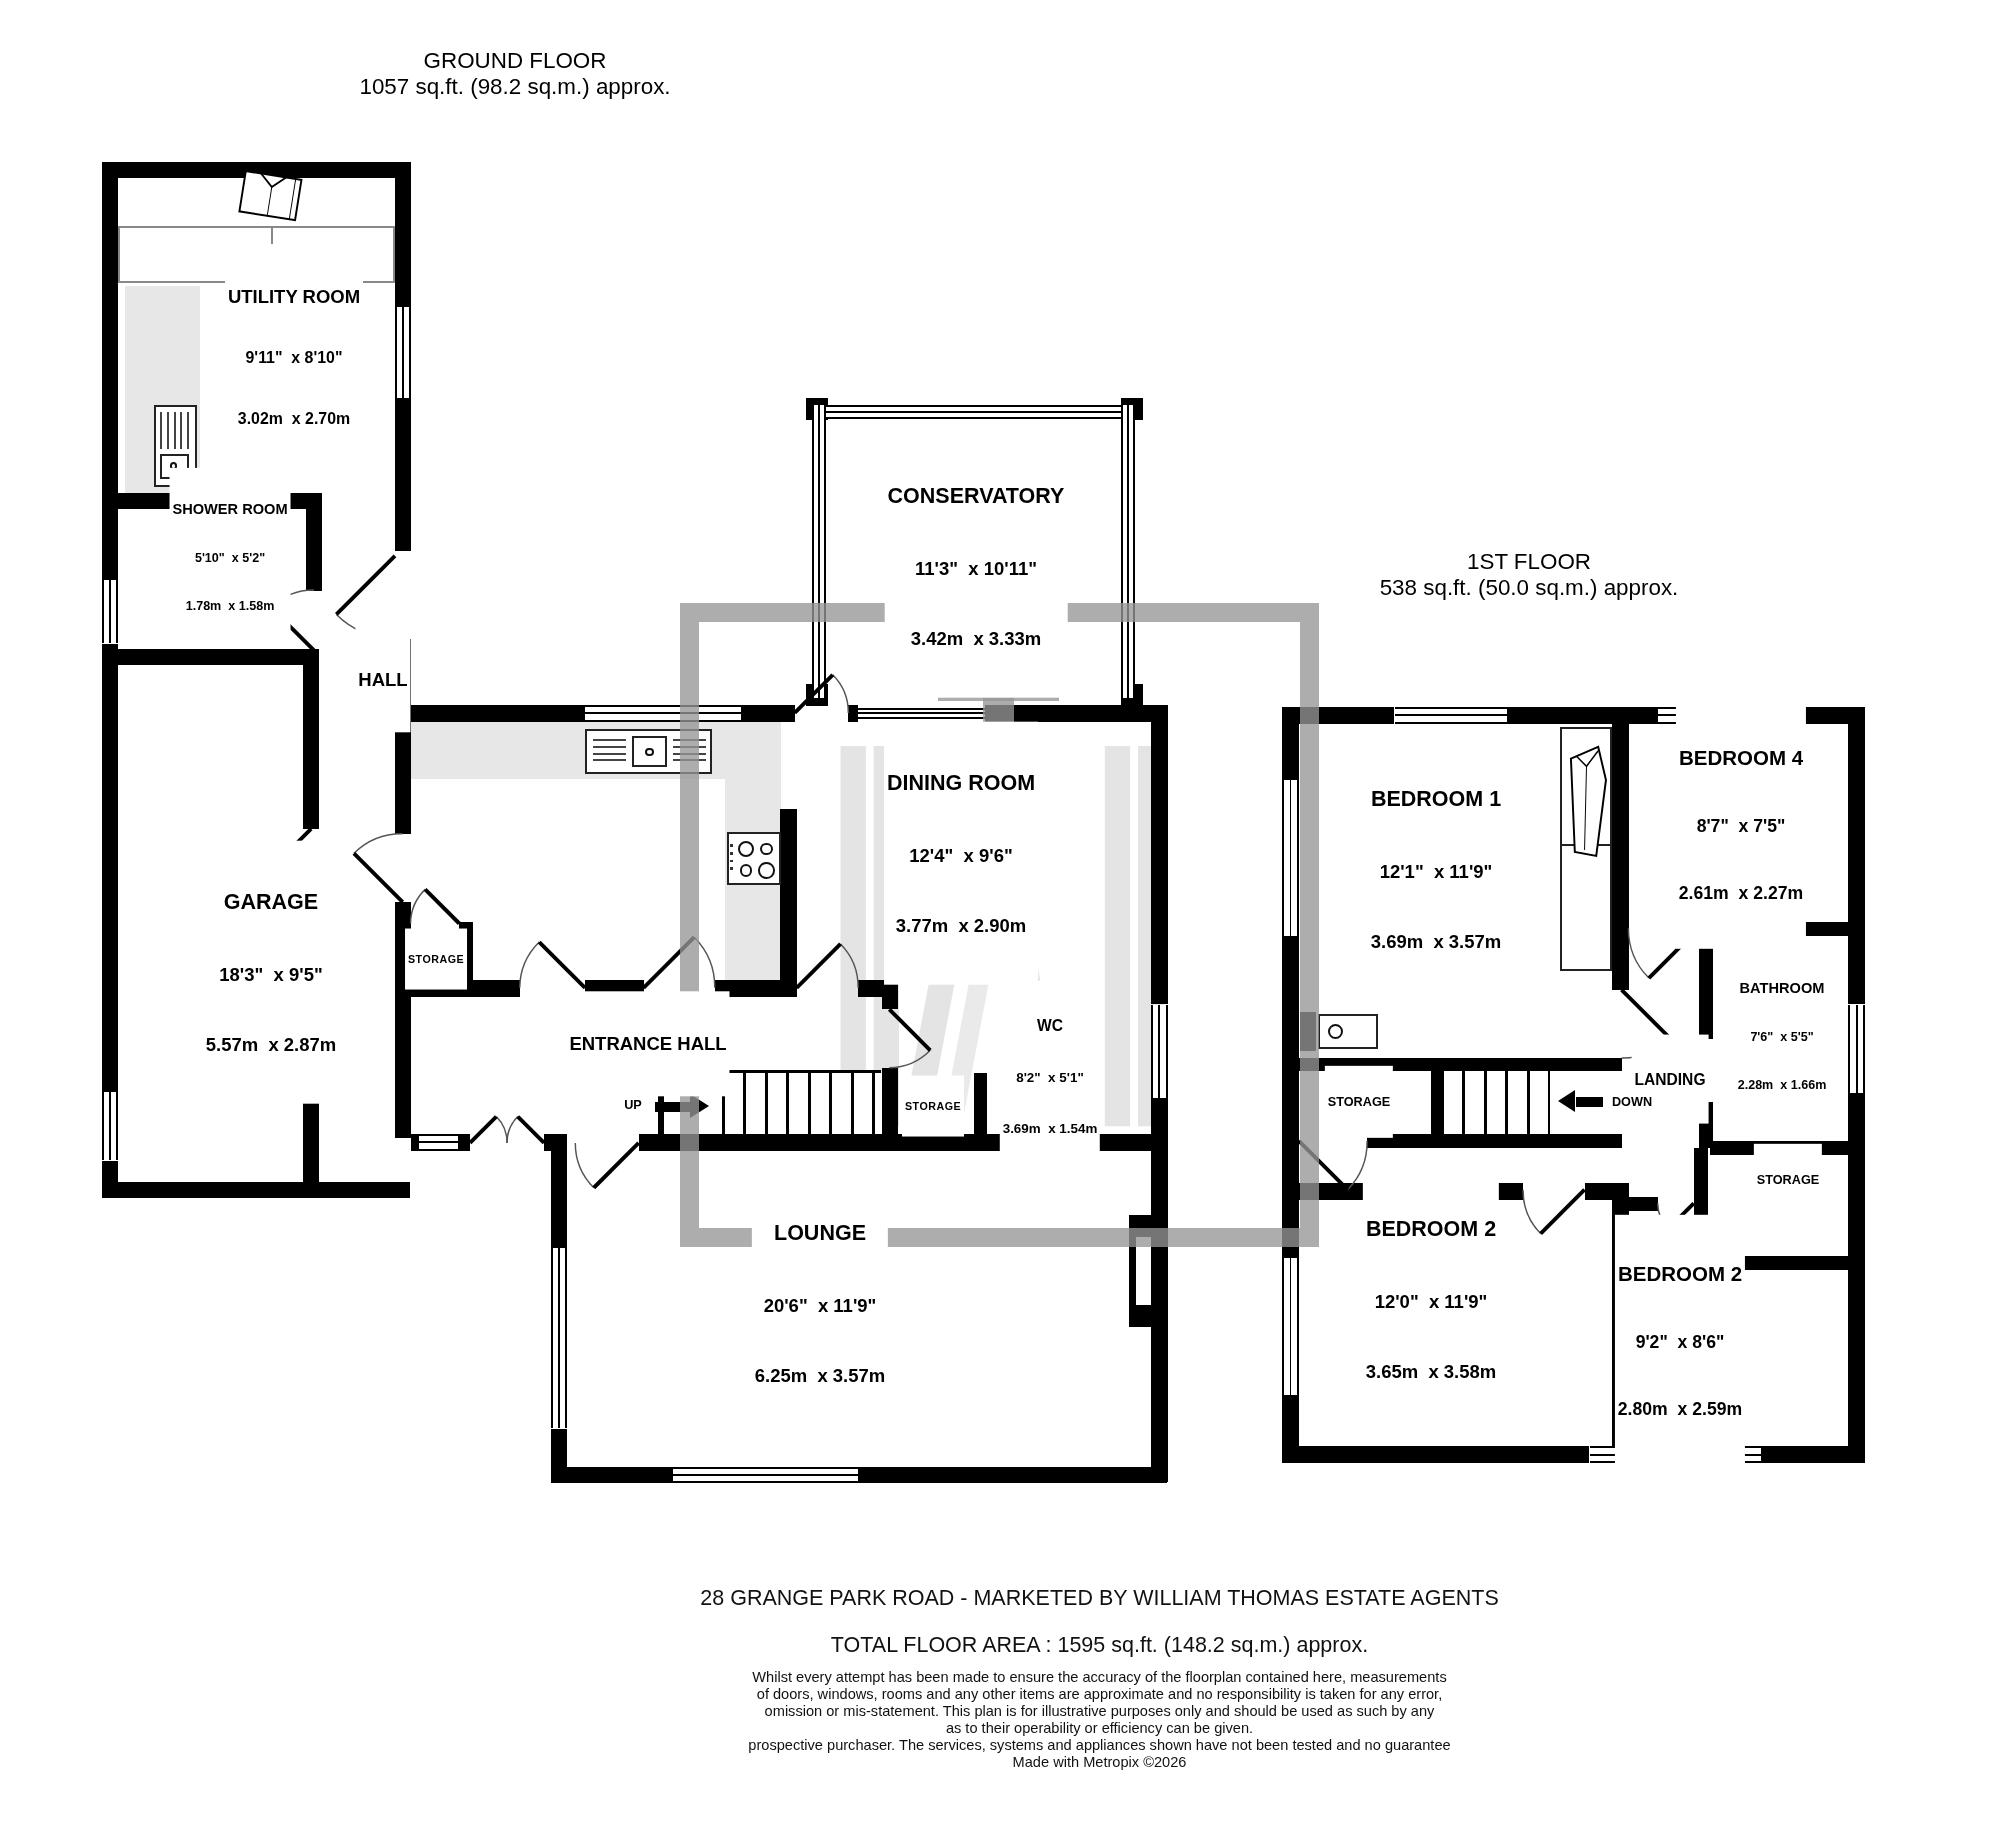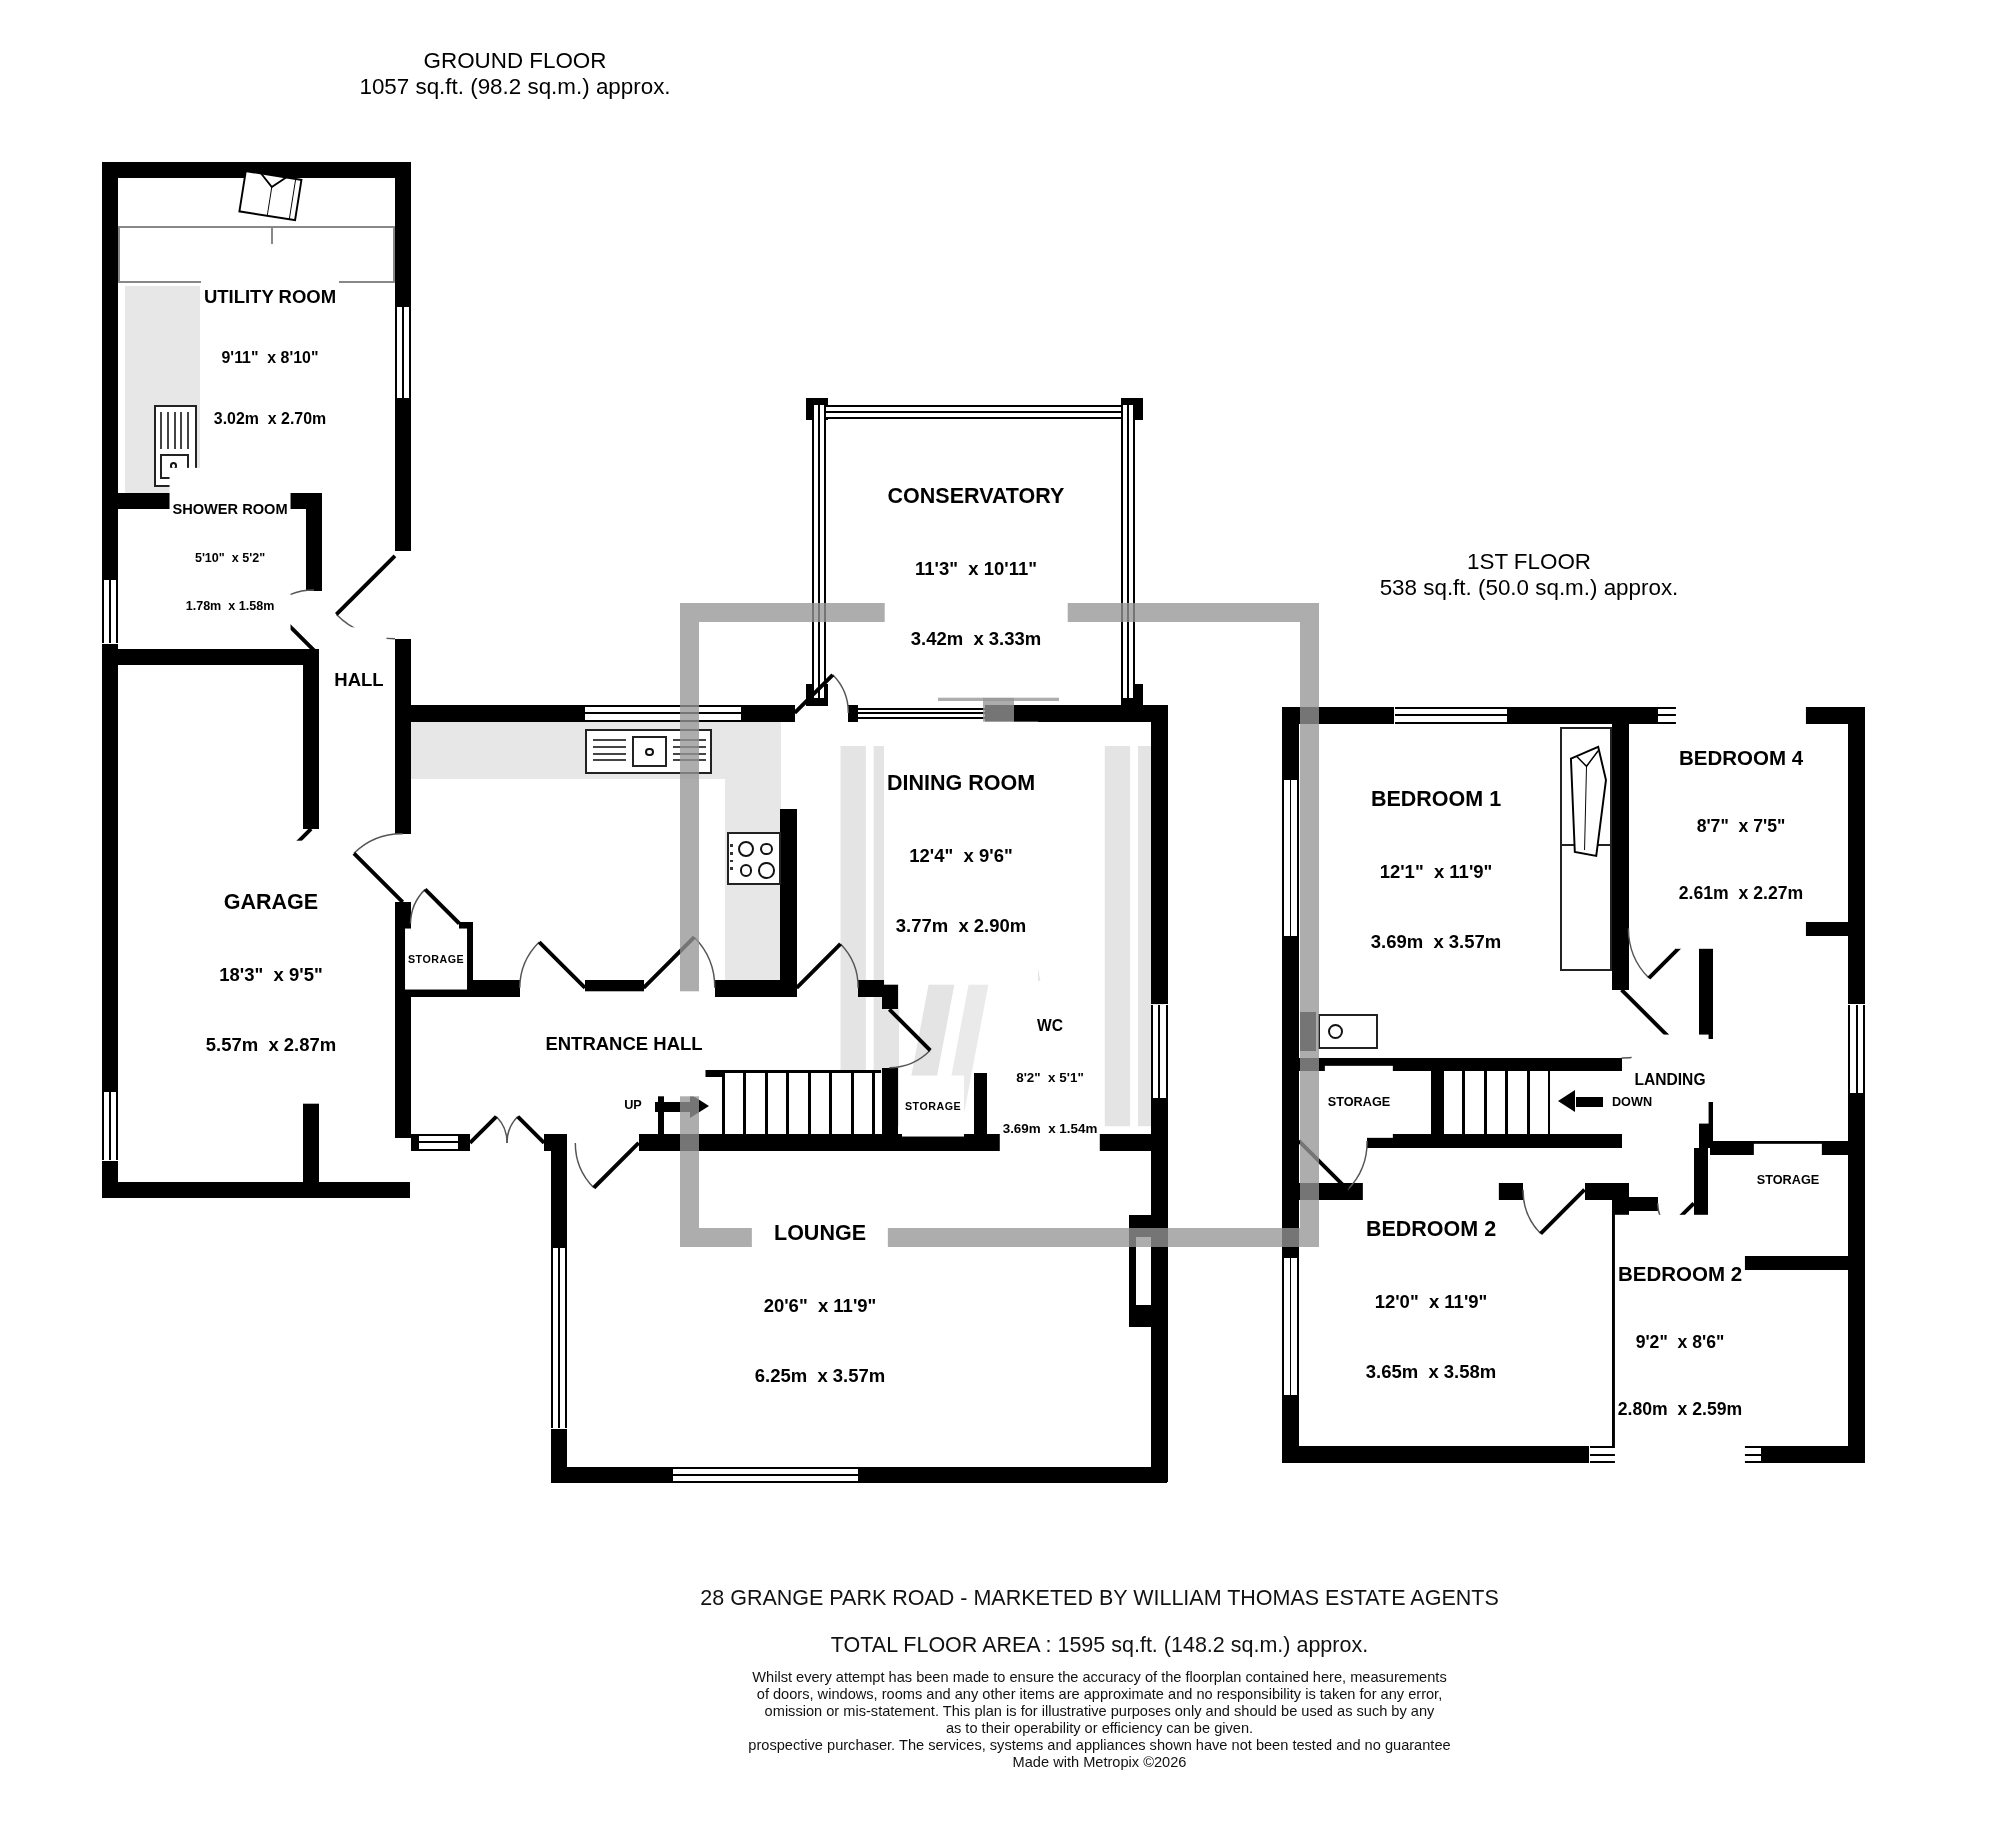--- a/index.html
+++ b/index.html
@@ -17,21 +17,21 @@
   .counter{position:absolute;background:#fff;border:2px solid #888;z-index:6;box-sizing:border-box;}
   .cdiv{position:absolute;background:#888;z-index:7;}
   .treads{position:absolute;background-color:#fff;z-index:22;
      background-image:repeating-linear-gradient(to right,#000 0 2.9px,transparent 2.9px 21.5px);}
   .fixture{position:absolute;background:#fff;border:2px solid #222;z-index:25;box-sizing:border-box;}
   .fix-part{position:absolute;box-sizing:border-box;}
   .lbl{position:absolute;transform:translate(-50%,-50%);text-align:center;font-weight:bold;
        background:#fff;padding:0 2.9px;line-height:1.14;z-index:60;white-space:pre;}
   .rdim{font-size:0.86em;}
   .lbl-lg{font-size:21.5px;}
-  .lbl-md{font-size:18.5px;}
+  .lbl-md{font-size:18.5px;margin-left:24px;}
   .lbl-sm{font-size:14.6px;}
   .lbl-wc{font-size:15.6px;}
   .lbl-xs{font-size:10.7px;letter-spacing:0.5px;}
   .lbl-st{font-size:12.7px;}
   .floor-title{position:absolute;transform:translate(-50%,-50%);text-align:center;font-size:22.4px;
        line-height:26px;z-index:60;background:none;font-weight:normal;}
   #door-svg,#logo-svg{position:absolute;left:0;top:0;z-index:24;pointer-events:none;}
   #logo-svg{z-index:4;}
   .wm-border{position:absolute;left:680px;top:603px;width:639px;height:644px;z-index:50;
        border:19.5px solid rgba(150,150,150,0.78);box-sizing:border-box;pointer-events:none;}
@@ -228,20 +228,25 @@
   </div>
   <div class="lbl lbl-lg" style="left:1436px;top:869px">
     <div>BEDROOM 1</div>
     <div class="rdim">12'1"  x 11'9"</div>
     <div class="rdim">3.69m  x 3.57m</div>
   </div>
   <div class="lbl lbl-lg" style="left:1741px;top:824px;font-size:20.5px">
     <div>BEDROOM 4</div>
     <div class="rdim">8'7"  x 7'5"</div>
     <div class="rdim">2.61m  x 2.27m</div>
+  </div>
+  <div class="lbl lbl-sm" style="left:1782px;top:1036px">
+    <div>BATHROOM</div>
+    <div class="rdim">7'6"  x 5'5"</div>
+    <div class="rdim">2.28m  x 1.66m</div>
   </div>
   <div class="lbl lbl-sm" style="left:1670px;top:1079px;font-size:15.6px">
     <div>LANDING</div>
   </div>
   <div class="lbl lbl-st" style="left:1359px;top:1102px">
     <div>STORAGE</div>
   </div>
   <div class="lbl lbl-st" style="left:1788px;top:1180px">
     <div>STORAGE</div>
   </div>

